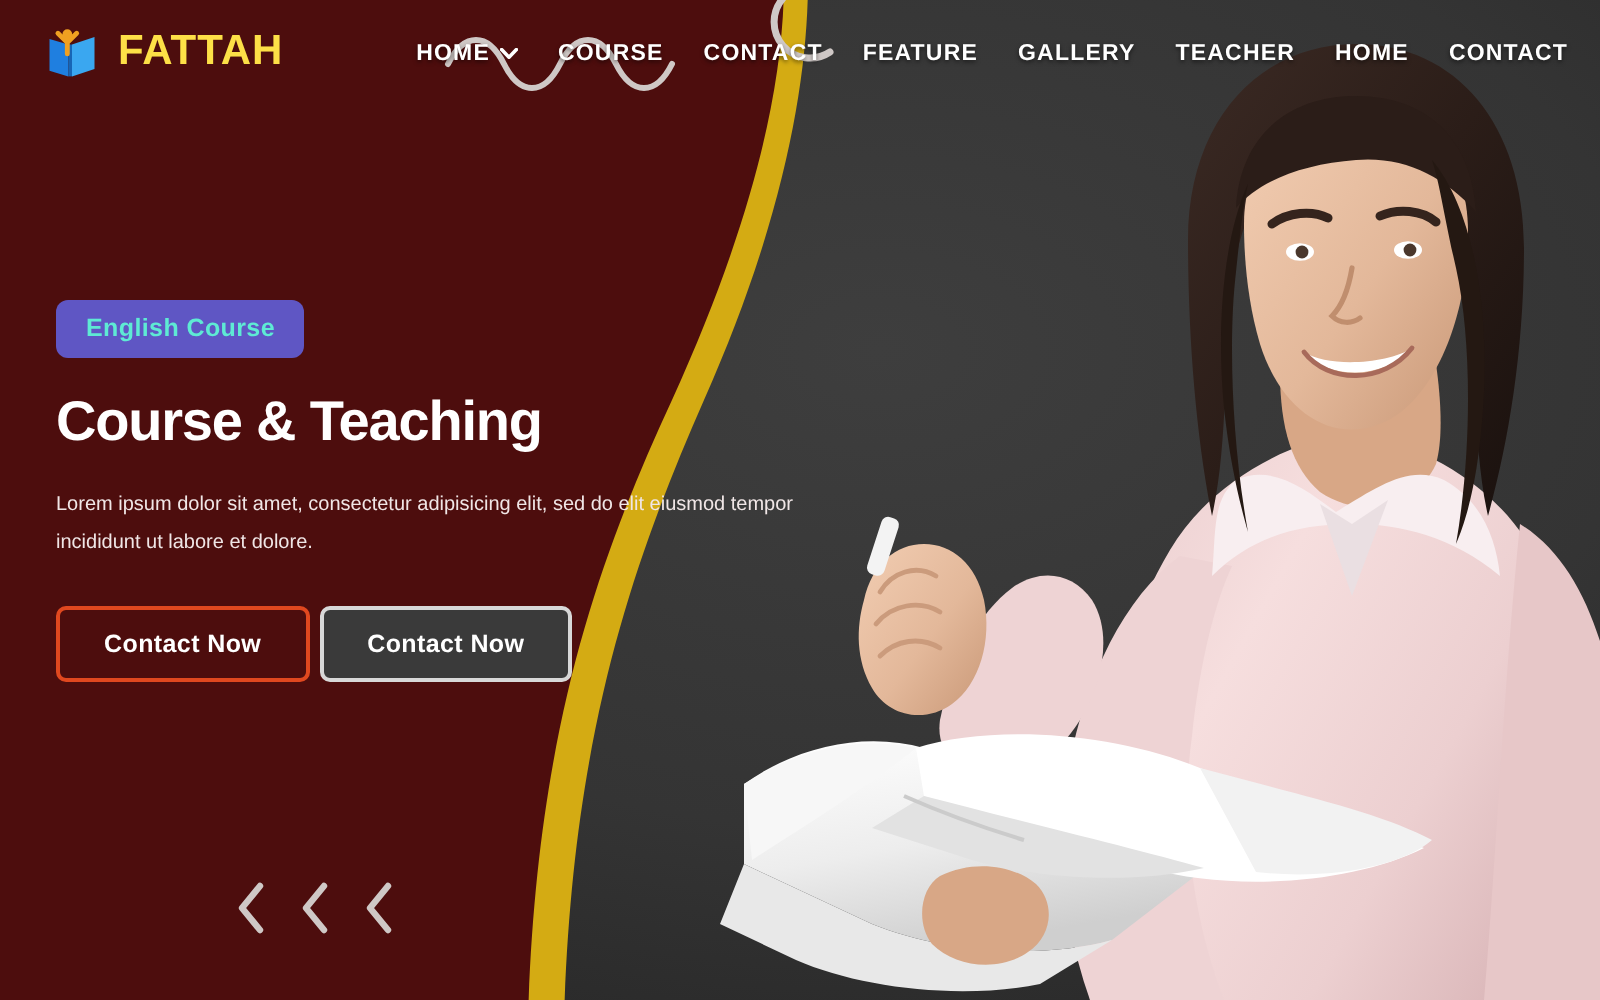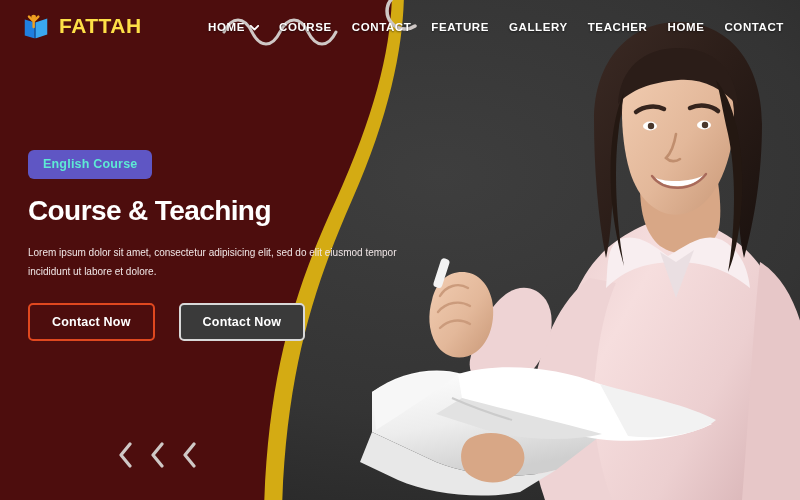--- a/index.html
+++ b/index.html
@@ -95,21 +95,21 @@
   .subtext {
     margin-top: 19px;
     color: #f0e6e6;
     font-size: 10px;
     line-height: 1.85;
     width: 390px;
   }
   .btn-row {
     margin-top: 22px;
     display: flex;
-    gap: 24px;
+    gap: 5px;
   }
   .btn {
     font-size: 12.5px;
     font-weight: bold;
     letter-spacing: 0.2px;
     color: #ffffff;
     padding: 10px 22px;
     border-radius: 5px;
     cursor: pointer;
     white-space: nowrap;

